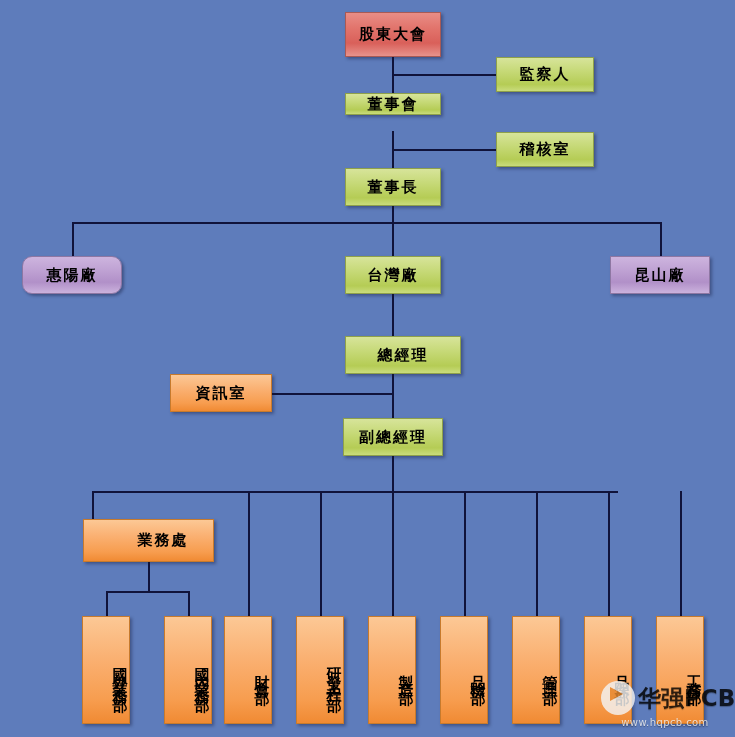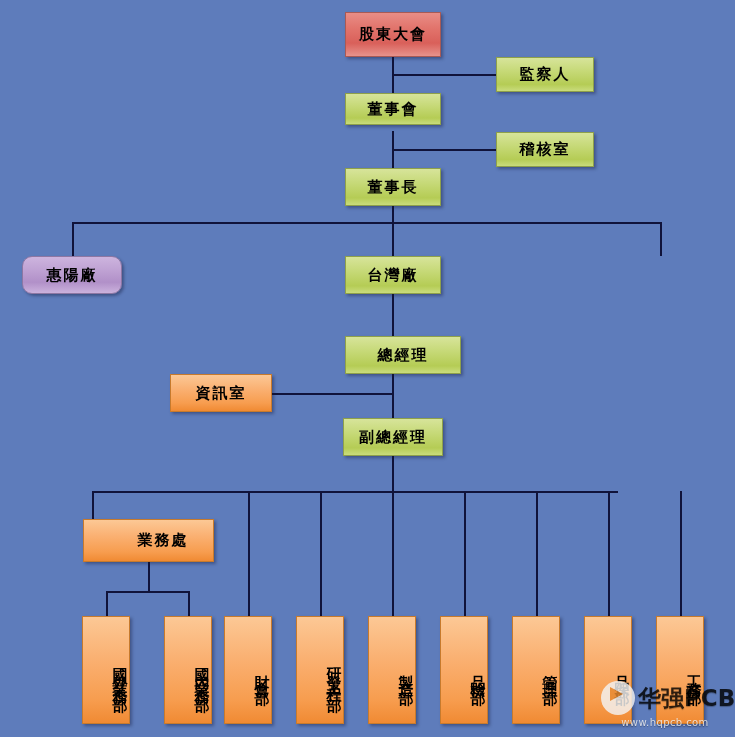--- a/index.html
+++ b/index.html
@@ -148,40 +148,43 @@
   <div class="ln v" style="left:188px;top:591px;height:25px;"></div>
 
   <div class="node h-node c-green" style="left:496px;top:57px;width:98px;height:35px;">
     <span class="lbl">監察人</span>
   </div>
 
   <div class="node h-node c-red" style="left:345px;top:12px;width:96px;height:45px;">
     <span class="lbl">股東大會</span>
   </div>
 
-  <div class="node h-node c-green" style="left:345px;top:93px;width:96px;height:32px;">
+  <div class="node h-node c-green" style="left:345px;top:93px;width:96px;height:22px;">
     <span class="lbl">董事會</span>
   </div>
 
   <div class="node h-node c-green" style="left:496px;top:132px;width:98px;height:35px;">
     <span class="lbl">稽核室</span>
   </div>
 
   <div class="node h-node c-green" style="left:345px;top:168px;width:96px;height:38px;">
     <span class="lbl">董事長</span>
   </div>
 
   <div class="node h-node c-purple" style="left:22px;top:256px;width:100px;height:38px;border-radius:10px;">
     <span class="lbl">惠陽廠</span>
   </div>
 
   <div class="node h-node c-green" style="left:345px;top:256px;width:96px;height:38px;">
     <span class="lbl">台灣廠</span>
   </div>
 
+  <div class="node h-node c-purple" style="left:610px;top:256px;width:100px;height:38px;">
+    <span class="lbl">昆山廠</span>
+  </div>
 
   <div class="node h-node c-green" style="left:345px;top:336px;width:116px;height:38px;text-align:right;">
     <span class="lbl">總經理</span>
   </div>
 
   <div class="node h-node c-orange" style="left:170px;top:374px;width:102px;height:38px;">
     <span class="lbl">資訊室</span>
   </div>
 
   <div class="node h-node c-green" style="left:343px;top:418px;width:100px;height:38px;">

